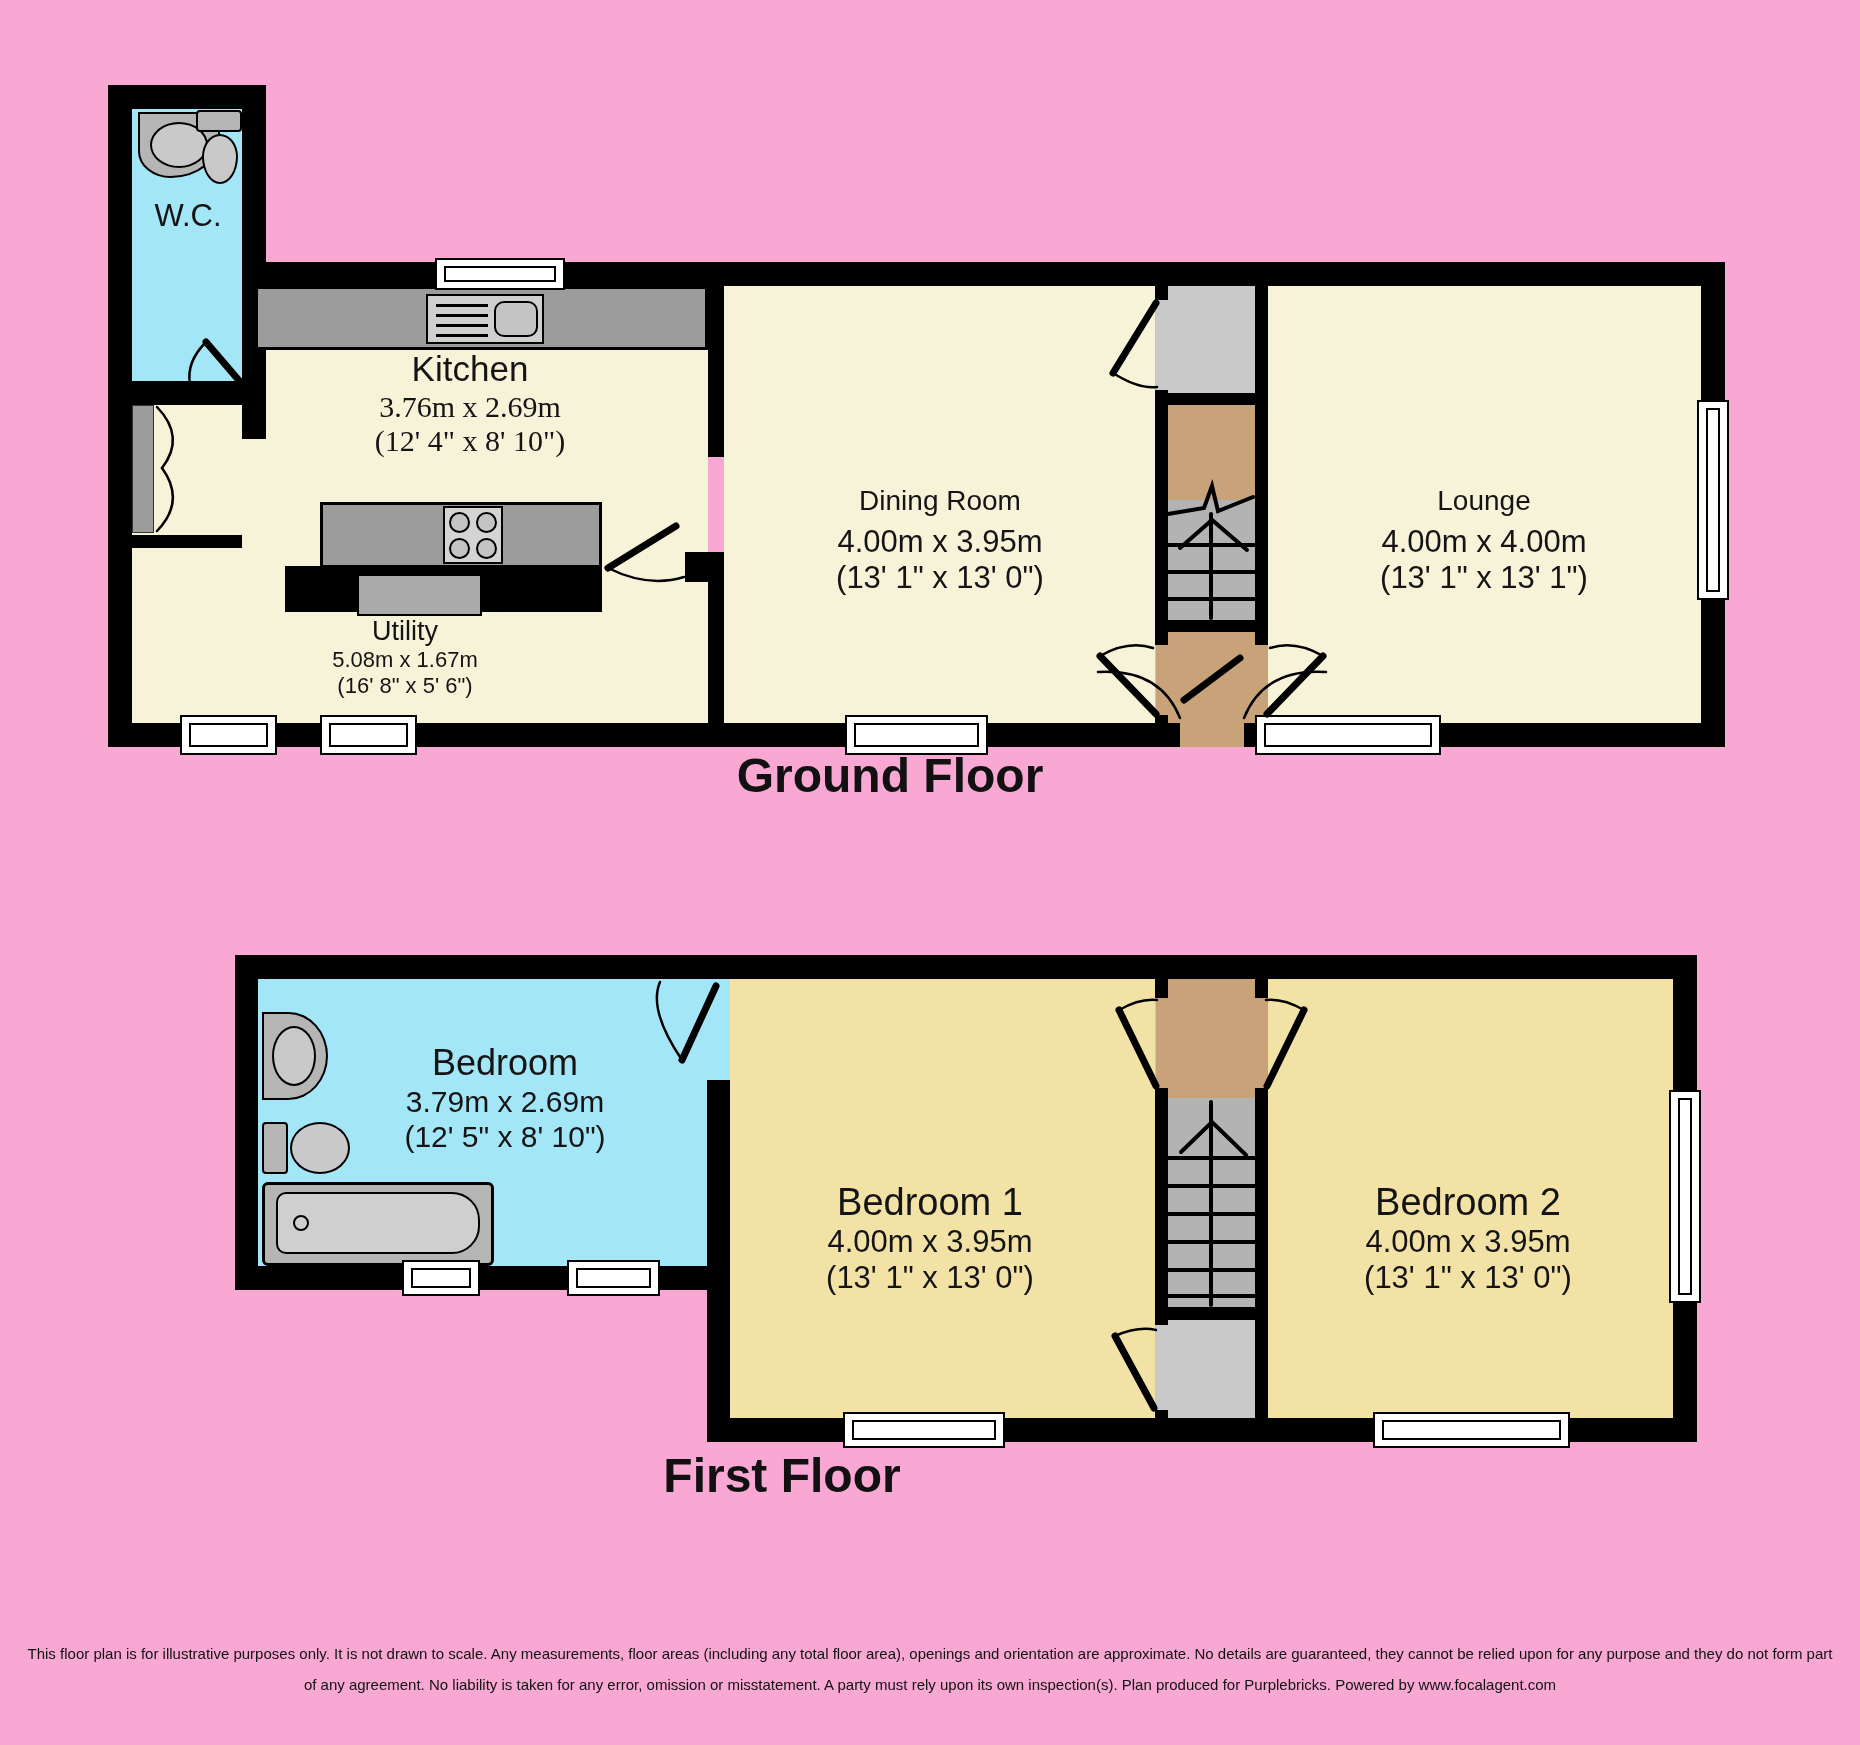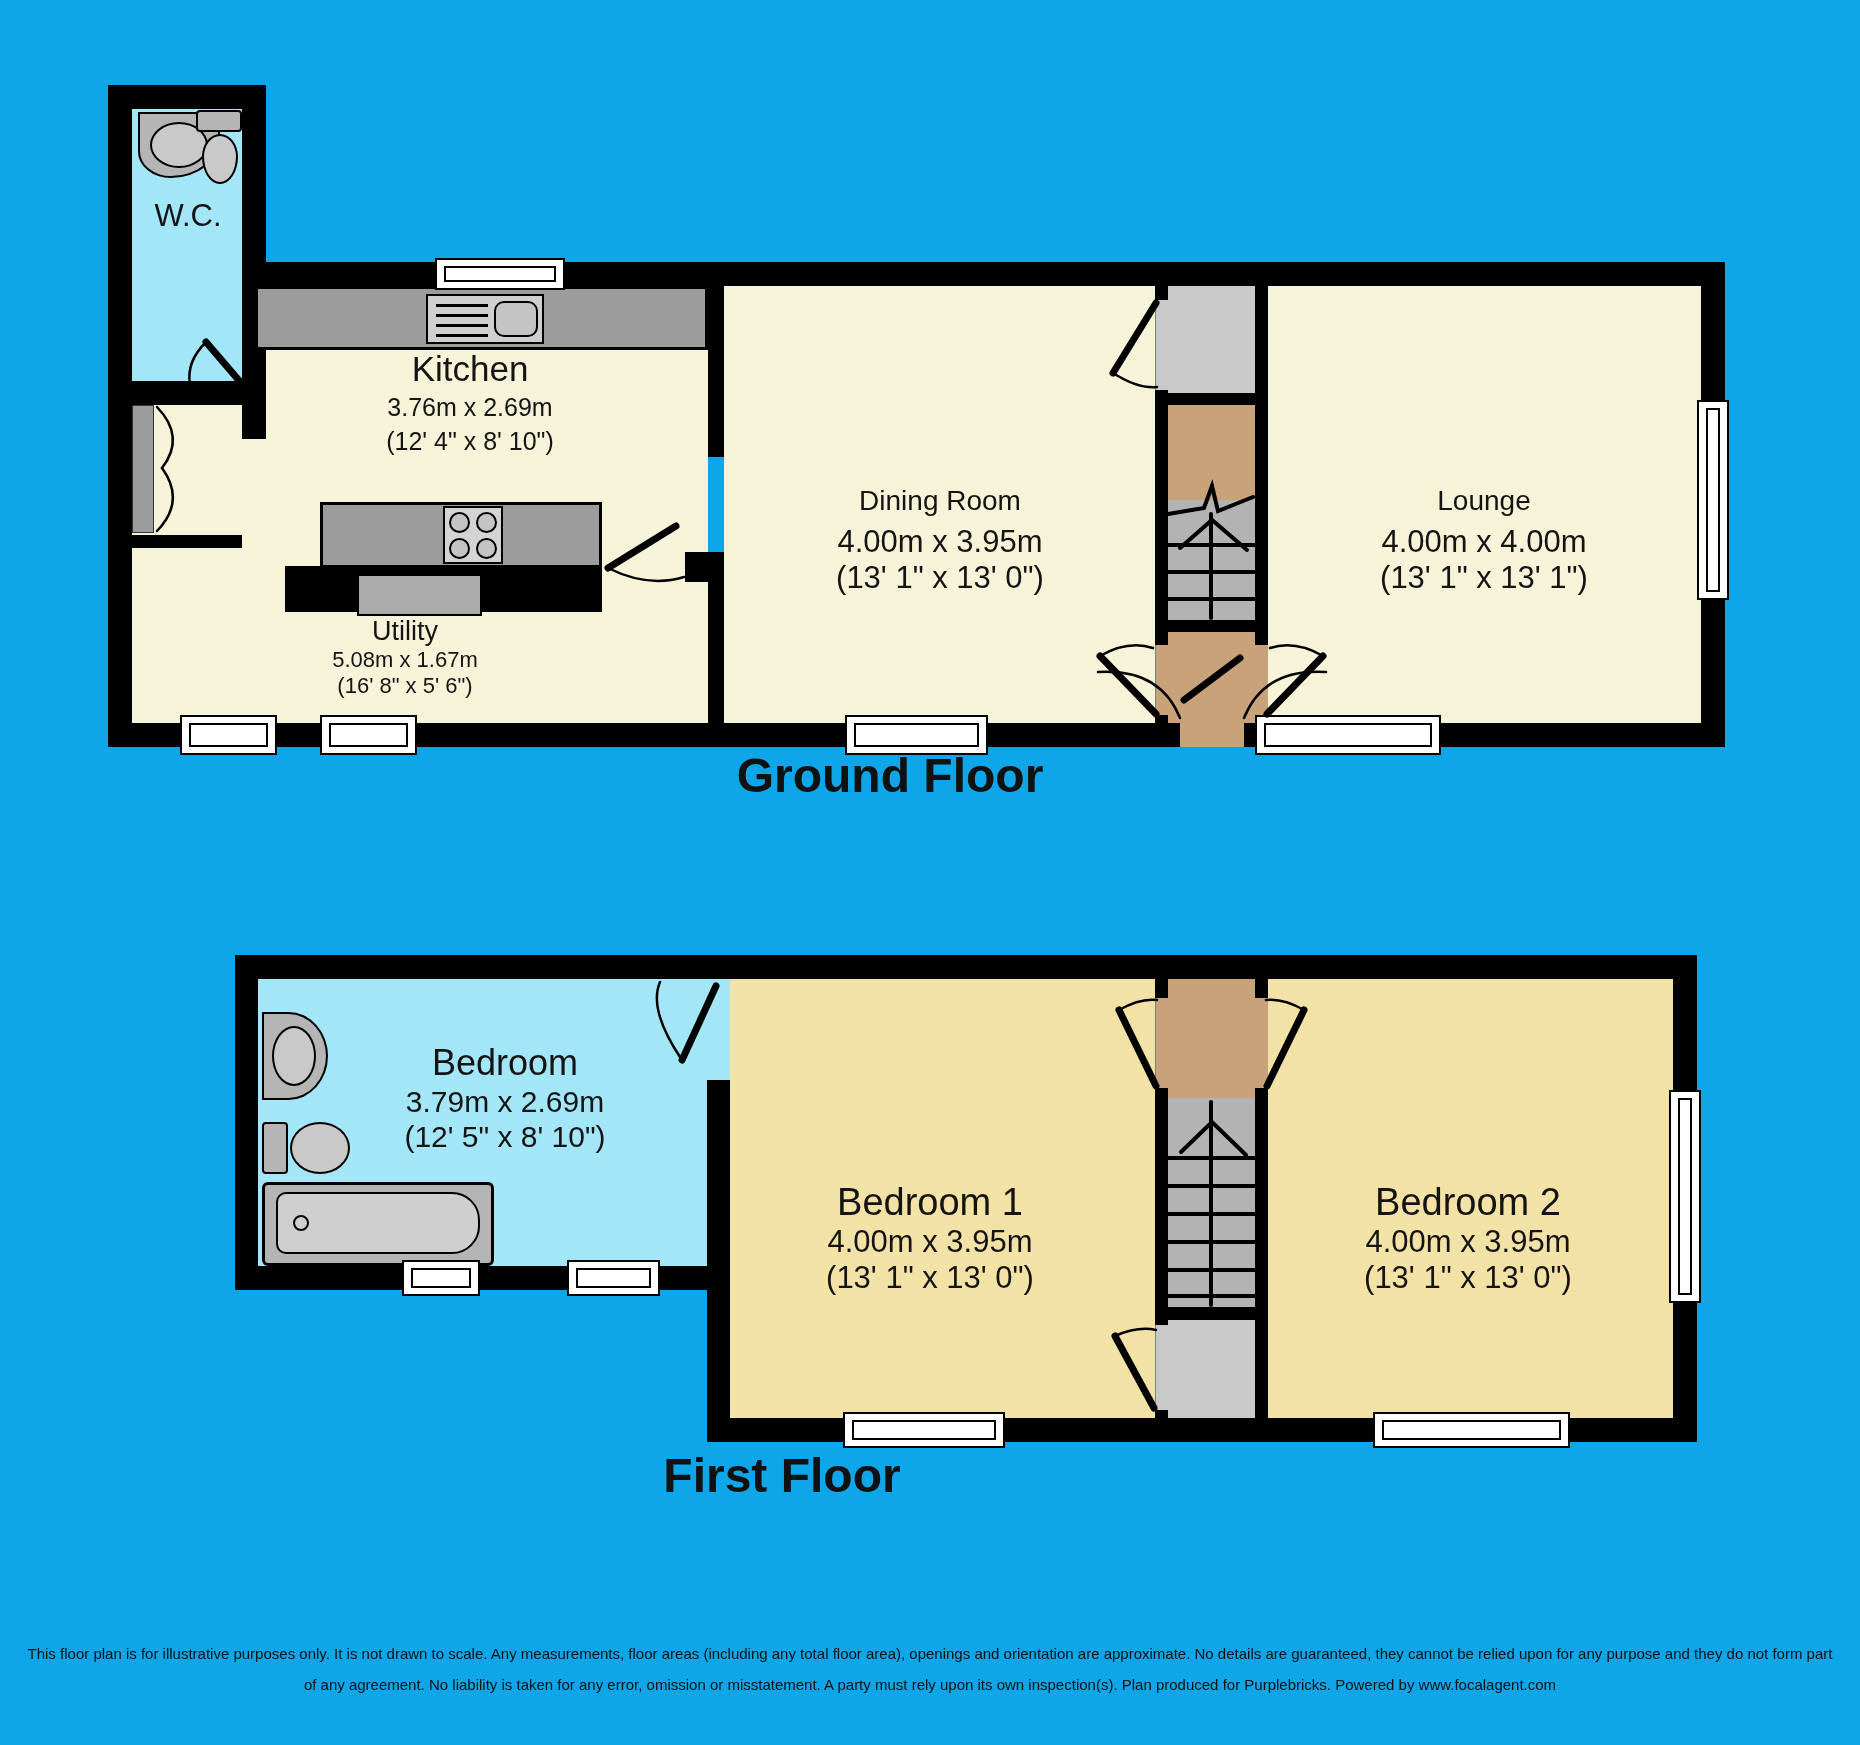--- a/index.html
+++ b/index.html
@@ -1,35 +1,35 @@
 <!DOCTYPE html>
 <html style="--wall: #000000; --ground_room: #f7f3d9; --bedroom: #f2e2a6; --wet_room: #a3e6f7; --stairs_tan: #c8a379; --landing_gray: #c9c9c9; --steps_gray: #b3b3b3; --counter_gray: #9c9c9c;"><head>
 <meta charset="utf-8">
 <style>
   html,body{margin:0;padding:0;background:#fff;}
   body{font-family:"Liberation Sans", sans-serif;color:#111;}
-  #plan{position:relative;width:1860px;height:1745px;background:#0ea5e9;overflow:hidden;}
+  #plan{position:relative;width:1860px;height:1745px;background:#f9a8d4;overflow:hidden;}
   .a{position:absolute;box-sizing:border-box;}
   .w{background:var(--wall,#000);}
   .rm-g{background:var(--ground_room,#f7f3d9);}
   .rm-b{background:var(--bedroom,#f2e2a6);}
   .rm-w{background:var(--wet_room,#a3e6f7);}
   .tan{background:var(--stairs_tan,#c8a379);}
   .lgray{background:var(--landing_gray,#c9c9c9);}
   .sgray{background:var(--steps_gray,#b3b3b3);}
   .cnt{background:var(--counter_gray,#9c9c9c);border:3px solid #000;}
   .fx{background:#c9c9c9;border:2px solid #000;}
   .win{background:#fff;border:2px solid #000;}
   .win::before{content:"";position:absolute;left:7px;right:7px;top:6px;bottom:6px;border:2px solid #000;}
   .overlay{position:absolute;left:0;top:0;pointer-events:none;}
   .lbl{position:absolute;transform:translateX(-50%);text-align:center;white-space:nowrap;color:#141414;}
   .rm-name{font-size:38px;}
   .rm-dim{font-size:31px;line-height:36px;}
   .lbl-kitchen .rm-name{font-size:35px;line-height:42px;}
-  .lbl-kitchen .rm-dim{font-size:25px;line-height:34px;}
+  .lbl-kitchen .rm-dim{font-size:30px;line-height:34px;font-family:Liberation Serif, serif;}
   .lbl-utility .rm-name{font-size:27px;line-height:32px;}
   .lbl-utility .rm-dim{font-size:22px;line-height:26px;}
   .lbl-dining .rm-name,.lbl-lounge .rm-name{font-size:28px;line-height:46px;}
   .lbl-bath .rm-name{font-size:36px;line-height:42px;}
   .lbl-bath .rm-dim{font-size:30px;line-height:35px;}
   .lbl-bed .rm-name{font-size:38px;line-height:44px;}
   .wc-name{font-size:31px;}
   .floor-title{position:absolute;transform:translateX(-50%);font-size:48px;font-weight:bold;white-space:nowrap;}
   .total-area{position:absolute;left:18px;top:1566px;font-size:29px;}
   .disclaimer{position:absolute;left:50%;transform:translateX(-50%);top:1638px;width:1810px;text-align:center;font-size:15px;line-height:31px;}

